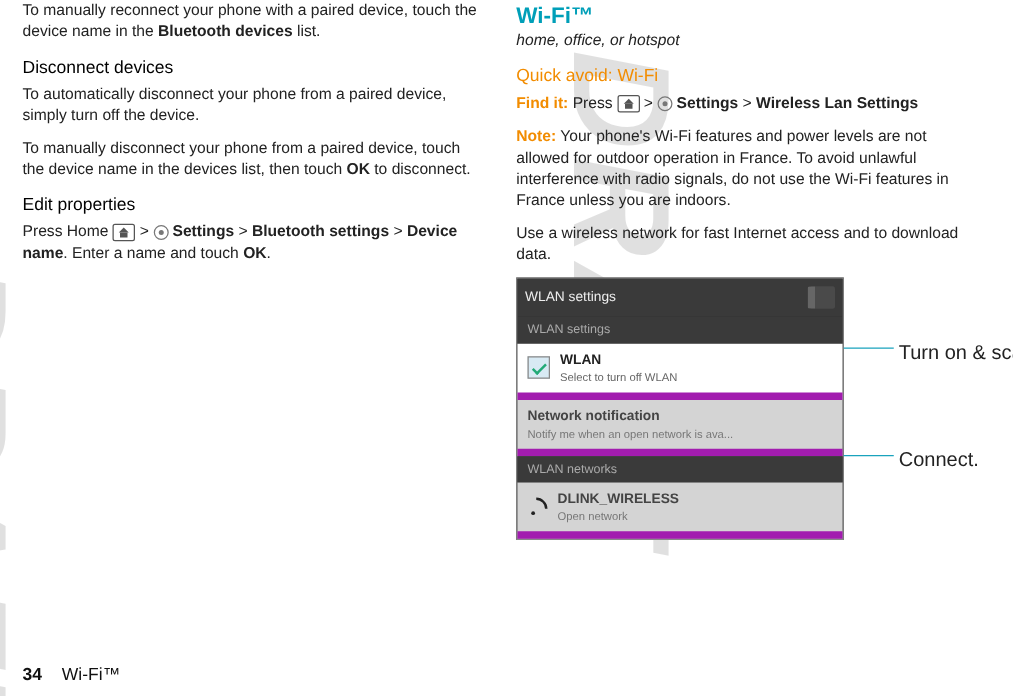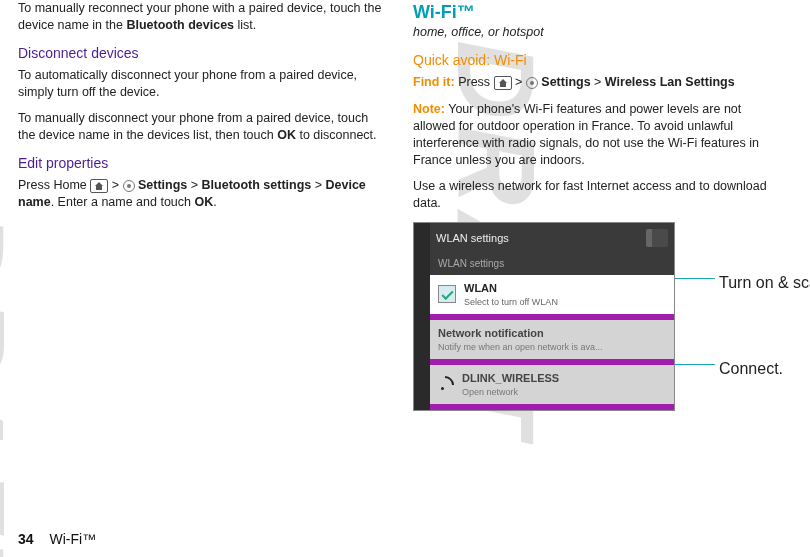--- a/index.html
+++ b/index.html
@@ -21,21 +21,21 @@
     pointer-events: none;
     letter-spacing: 6px;
     font-style: italic;
   }
   .wm1 { top: 210px; left: 30px; transform: rotate(90deg); transform-origin: left top; }
   .wm2 { top: 40px; left: 560px; transform: rotate(90deg); transform-origin: left top; }
   .cols { display: flex; gap: 26px; position: relative; z-index: 2; }
   .col { width: 50%; line-height: 1.35; }
   p { margin-bottom: 10px; }
   .bold { font-weight: bold; }
-  h2.blue   { color:#4c1d95; font-size:14px; font-weight:normal; margin:10px 0 4px; }
+  h2.blue   { color:#000000; font-size:14px; font-weight:normal; margin:10px 0 4px; }
   h2.orange { color:#f28c00; font-size:14px; font-weight:normal; margin:2px 0 4px; }
   h1.teal   { color:#009fb8; font-size:18px; font-weight:bold; margin-top:0; }
   .italic { font-style: italic; }
   .home-icon {
     display:inline-block; width:18px; height:14px; border:1px solid #555;
     border-radius:2px; vertical-align:middle; position:relative; background:#fff;
   }
   .home-icon::before {
     content:""; position:absolute; left:4px; top:2px;
     width:0;height:0;border-left:4px solid transparent;border-right:4px solid transparent;
@@ -46,21 +46,21 @@
   }
   .gear-icon {
     display:inline-block; width:12px;height:12px;border:1.5px solid #777;border-radius:50%;
     vertical-align:middle; position:relative;
   }
   .gear-icon::after{content:"";position:absolute;left:3px;top:3px;width:4px;height:4px;
     background:#777;border-radius:50%;}
   
   .phone {
     width:262px; background:#2a2a2a; border:1px solid #888; font-size:10px;
-    color:#ddd; margin-top:8px;padding-left:16px;
+    color:#ddd; margin-top:8px;
   }
   .titlebar{display:flex;align-items:center;justify-content:space-between;
     background:#3a3a3a;padding:6px 6px;}
   .titlebar span{color:#eee;font-size:11px;}
   .back{width:22px;height:18px;background:#4a4a4a;border-left:6px solid #666;
     border-radius:2px;}
   .section{background:#3a3a3a;color:#aaa;padding:4px 8px;font-size:10px;}
   .item{display:flex;align-items:center;background:#fff;color:#222;
     border-bottom:6px solid #a21caf;padding:6px 8px;gap:8px;}
   .item.dim{background:#d4d4d4;}
@@ -130,20 +130,21 @@
             <div class="t1">WLAN</div>
             <div class="t2">Select to turn off WLAN</div>
           </div>
         </div>
         <div class="item dim">
           <div class="txt">
             <div class="t1">Network notification</div>
             <div class="t2">Notify me when an open network is ava...</div>
           </div>
         </div>
+        <div class="section">WLAN networks</div>
         <div class="item dim">
           <div class="wifi"></div>
           <div class="txt">
             <div class="t1">DLINK_WIRELESS</div>
             <div class="t2">Open network</div>
           </div>
         </div>
       </div>
       <div class="callout-line" style="top:56px;left:262px;width:40px"></div>
       <div class="callout-text" style="top:50px;left:306px">Turn on &amp; scan.</div>

